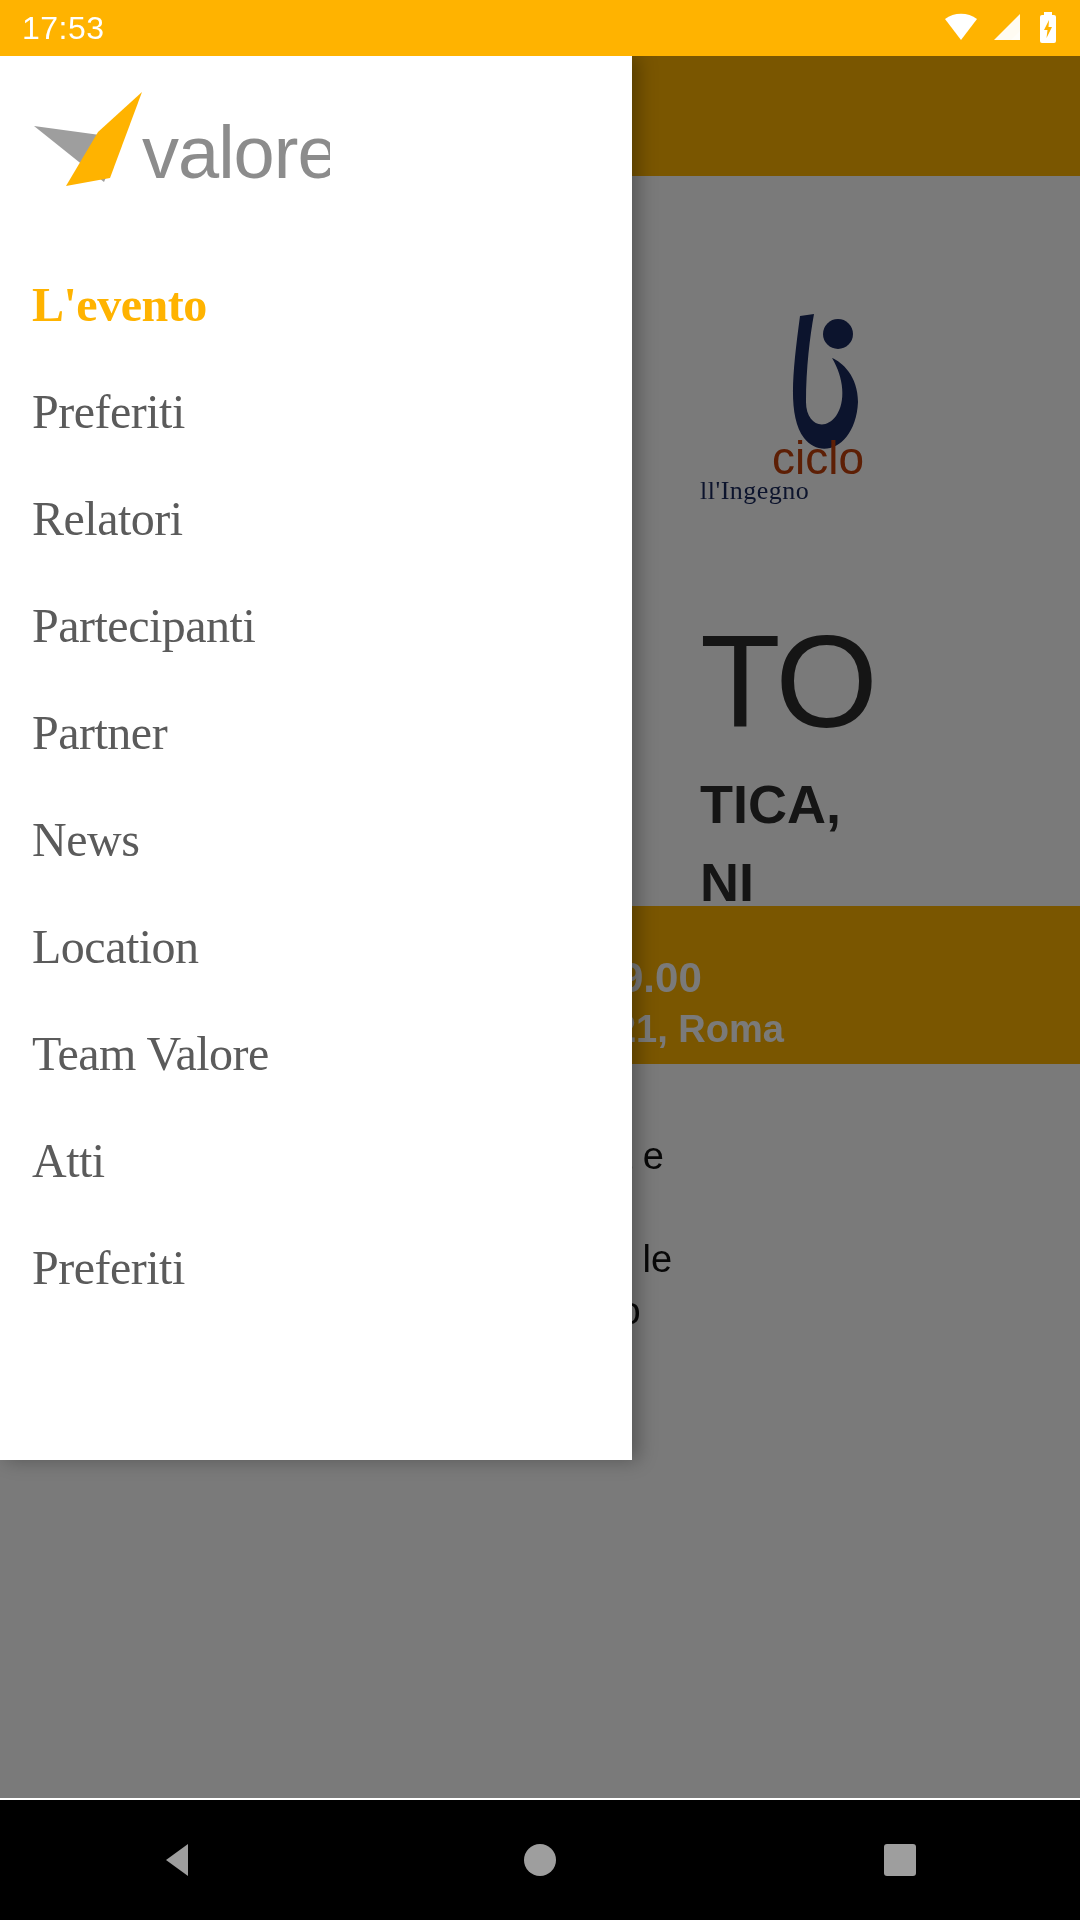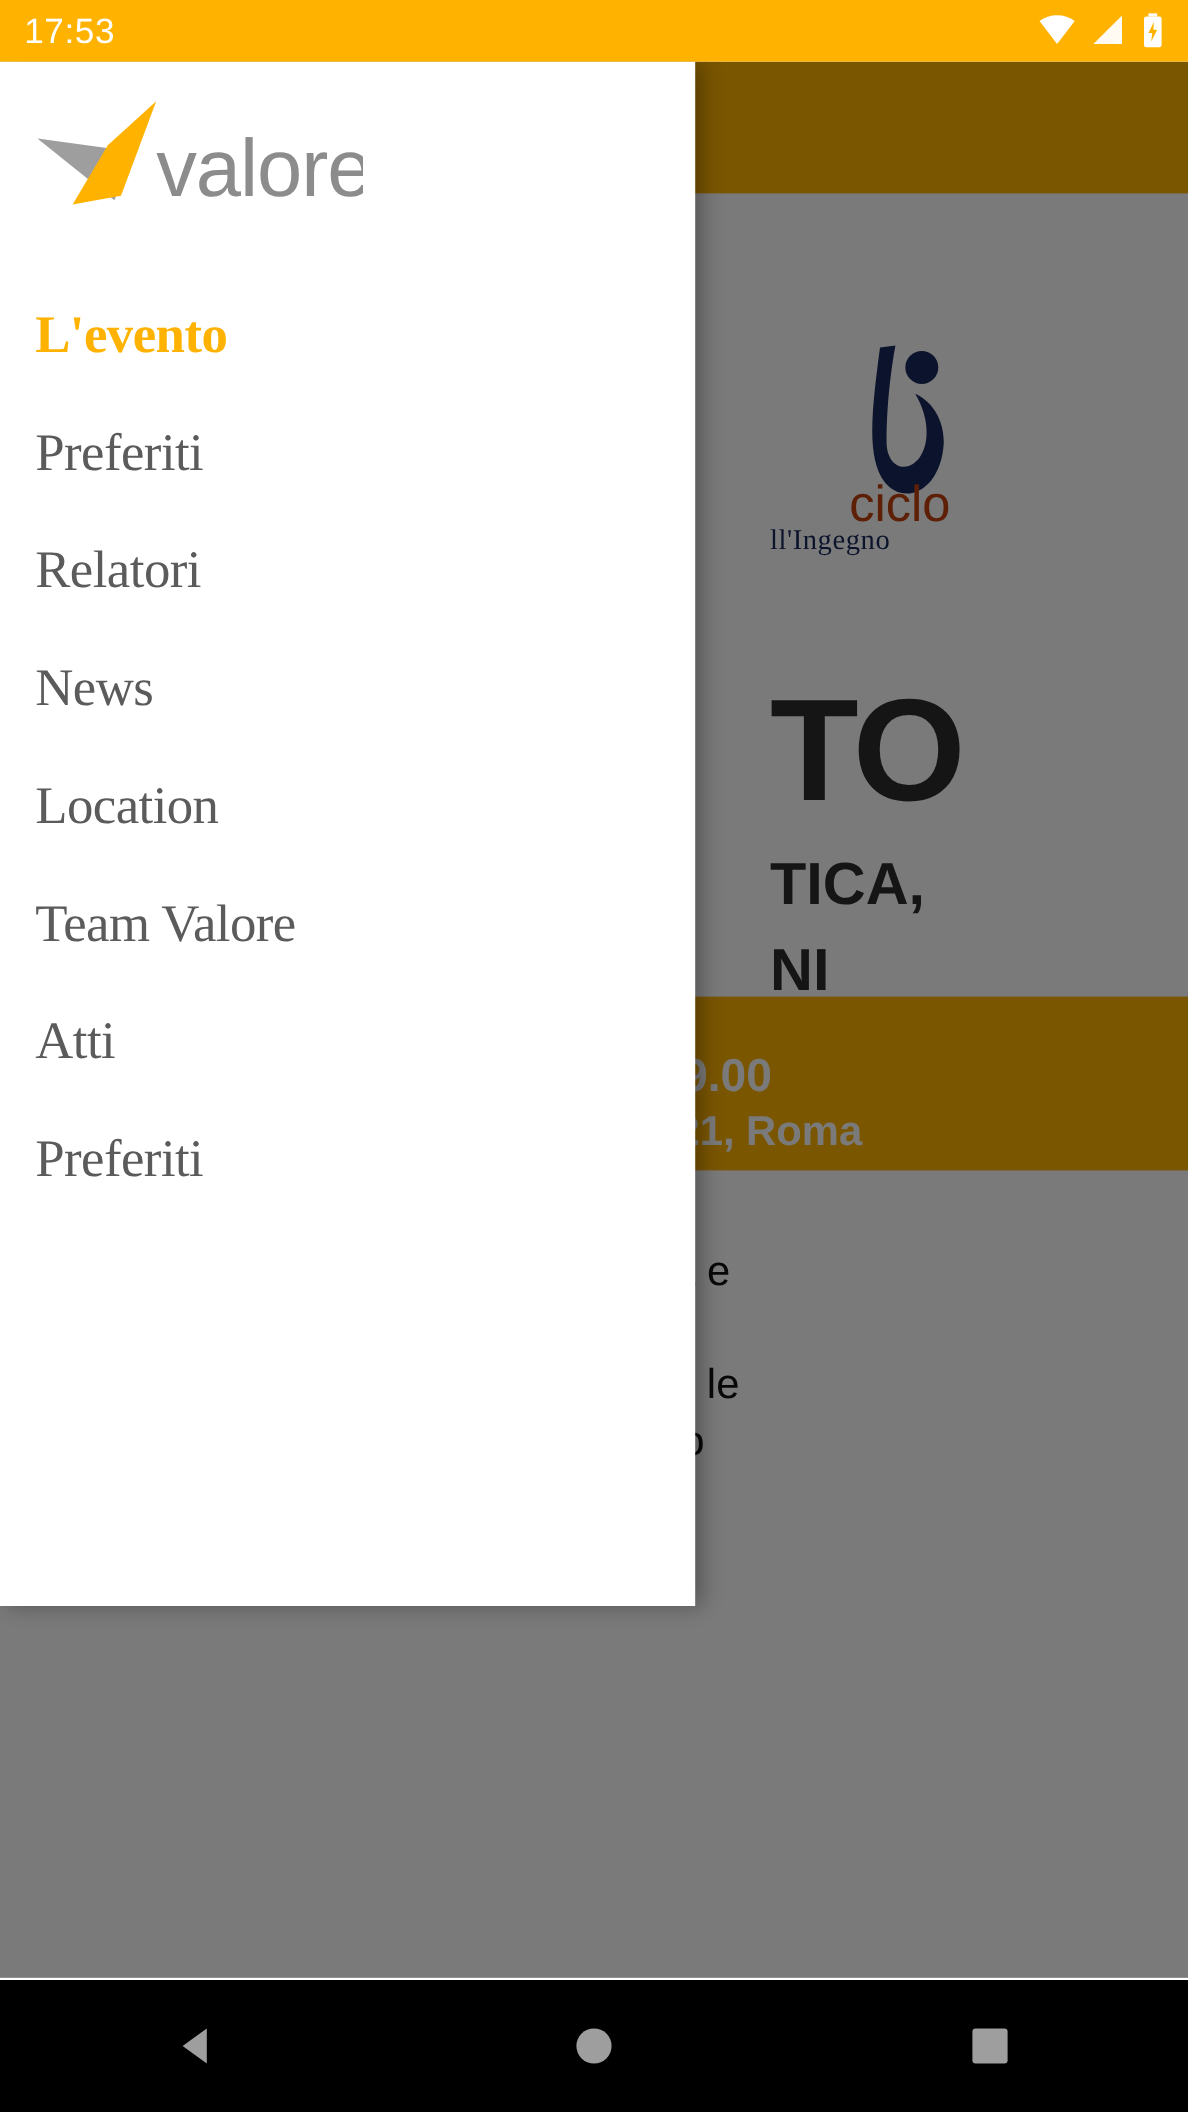--- a/index.html
+++ b/index.html
@@ -40,21 +40,21 @@
     position:absolute; top:420px; left:700px;
     font-family:"Liberation Serif", serif; font-size:26px; color:#1b2a5e; letter-spacing:.5px;
     white-space:nowrap;
   }
   .bg-ciclo {
     position:absolute; top:375px; left:772px;
     font-size:46px; color:#c2410c; white-space:nowrap;
   }
   .bg-big {
     position:absolute; left:700px; top:560px;
-    font-size:132px; font-weight:bold; color:#2d2d2d;
+    font-size:132px; font-weight:normal; color:#2d2d2d;
     letter-spacing:-3px; line-height:1.0; white-space:nowrap;
   }
   .bg-mid {
     position:absolute; left:700px;
     font-size:54px; font-weight:bold; color:#2d2d2d;
     letter-spacing:0px; line-height:1.05; white-space:nowrap;
   }
   .bg-band {
     position:absolute; top:850px; left:0; width:1080px; height:158px;
     background:#FFB300;
@@ -153,20 +153,26 @@
       <div class="nav-item active">
         <span class="nav-label">L'evento</span>
       </div>
       <div class="nav-item">
         <span class="nav-label">Preferiti</span>
       </div>
       <div class="nav-item">
         <span class="nav-label">Relatori</span>
       </div>
       <div class="nav-item">
+        <span class="nav-label">Partecipanti</span>
+      </div>
+      <div class="nav-item">
+        <span class="nav-label">Partner</span>
+      </div>
+      <div class="nav-item">
         <span class="nav-label">News</span>
       </div>
       <div class="nav-item">
         <span class="nav-label">Location</span>
       </div>
       <div class="nav-item">
         <span class="nav-label">Team Valore</span>
       </div>
       <div class="nav-item">
         <span class="nav-label">Atti</span>

